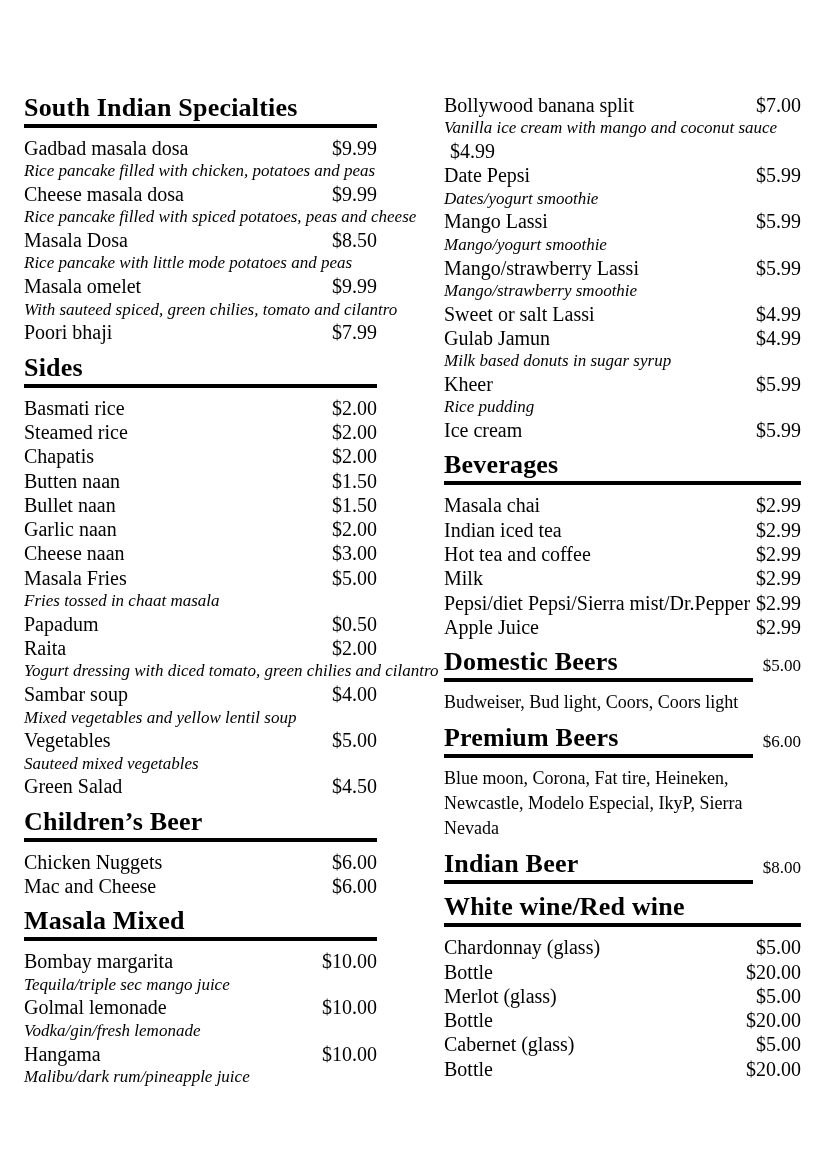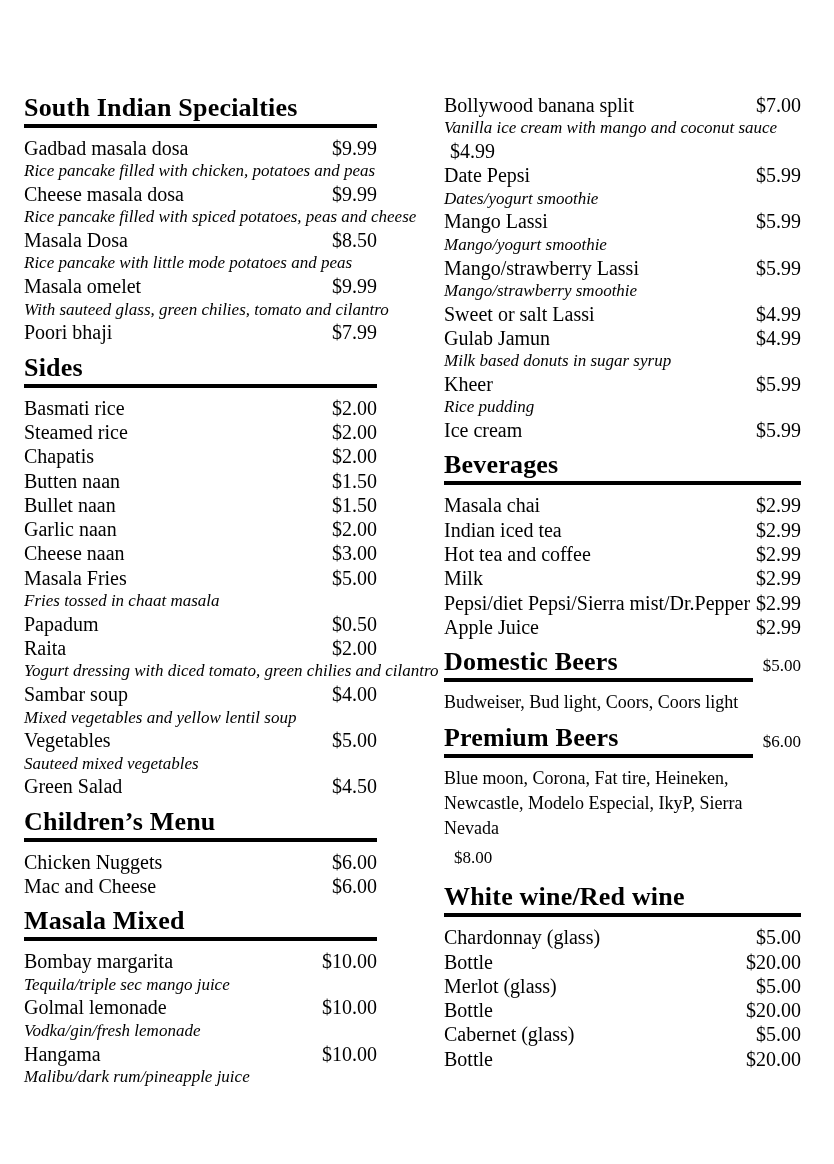--- a/index.html
+++ b/index.html
@@ -56,21 +56,21 @@
         <div class="item-desc">Rice pancake filled with spiced potatoes, peas and cheese</div>
         <div class="item-row">
           <span class="item-name">Masala Dosa</span>
           <span class="item-price">$8.50</span>
         </div>
         <div class="item-desc">Rice pancake with little mode potatoes and peas</div>
         <div class="item-row">
           <span class="item-name">Masala omelet</span>
           <span class="item-price">$9.99</span>
         </div>
-        <div class="item-desc">With sauteed glass, green chilies, tomato and cilantro</div>
+        <div class="item-desc">With sauteed spiced, green chilies, tomato and cilantro</div>
         <div class="item-row">
           <span class="item-name">Poori bhaji</span>
           <span class="item-price">$7.99</span>
         </div>
       </div>
       <div class="menu-section">
         <div class="h-row">
           <div class="h-text" style="border-bottom-color: rgb(0, 0, 0);">Sides</div>
         </div>
         <div class="item-row">
@@ -125,21 +125,21 @@
           <span class="item-price">$5.00</span>
         </div>
         <div class="item-desc">Sauteed mixed vegetables</div>
         <div class="item-row">
           <span class="item-name">Green Salad</span>
           <span class="item-price">$4.50</span>
         </div>
       </div>
       <div class="menu-section">
         <div class="h-row">
-          <div class="h-text" style="border-bottom-color: rgb(0, 0, 0);">Children’s Menu</div>
+          <div class="h-text" style="border-bottom-color: rgb(0, 0, 0);">Children’s Beer</div>
         </div>
         <div class="item-row">
           <span class="item-name">Chicken Nuggets</span>
           <span class="item-price">$6.00</span>
         </div>
         <div class="item-row">
           <span class="item-name">Mac and Cheese</span>
           <span class="item-price">$6.00</span>
         </div>
       </div>
@@ -246,20 +246,21 @@
       </div>
       <div class="menu-section">
         <div class="h-row">
           <div class="h-text" style="border-bottom-color: rgb(0, 0, 0);">Premium Beers</div>
           <div class="h-price">$6.00</div>
         </div>
         <div class="section-note">Blue moon, Corona, Fat tire, Heineken, Newcastle, Modelo Especial, IkyP, Sierra Nevada</div>
       </div>
       <div class="menu-section">
         <div class="h-row">
+          <div class="h-text" style="border-bottom-color: rgb(0, 0, 0);">Indian Beer</div>
           <div class="h-price">$8.00</div>
         </div>
       </div>
       <div class="menu-section">
         <div class="h-row">
           <div class="h-text" style="border-bottom-color: rgb(0, 0, 0);">White wine/Red wine</div>
         </div>
         <div class="item-row">
           <span class="item-name">Chardonnay (glass)</span>
           <span class="item-price">$5.00</span>

